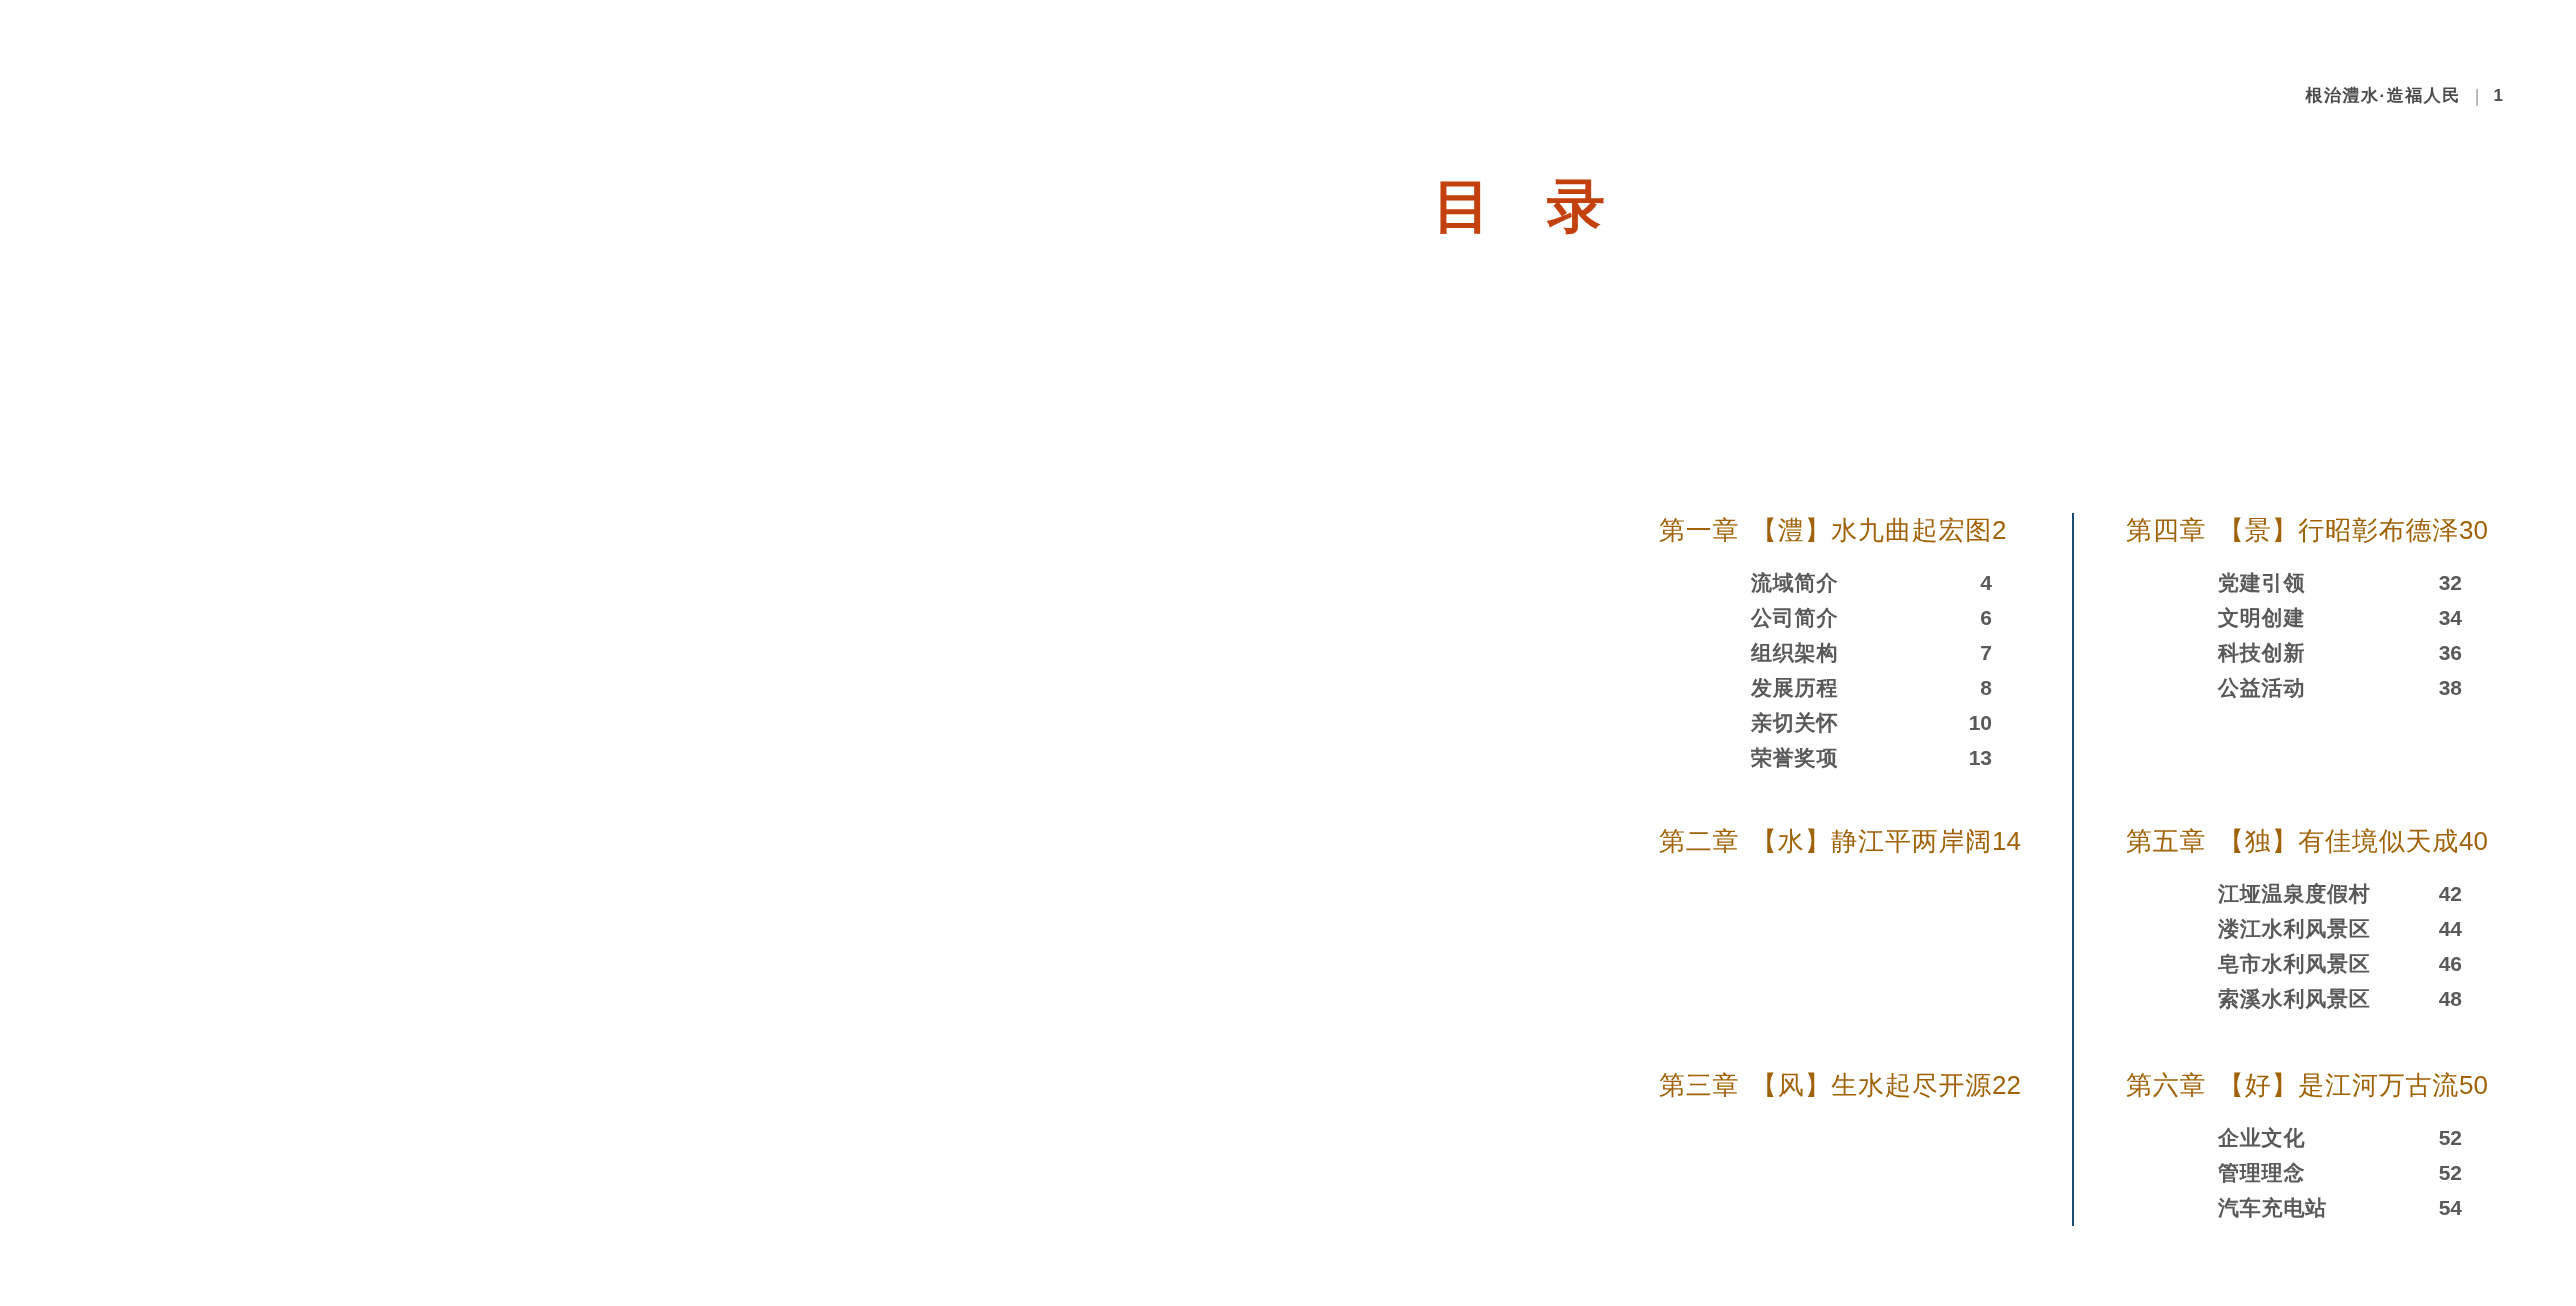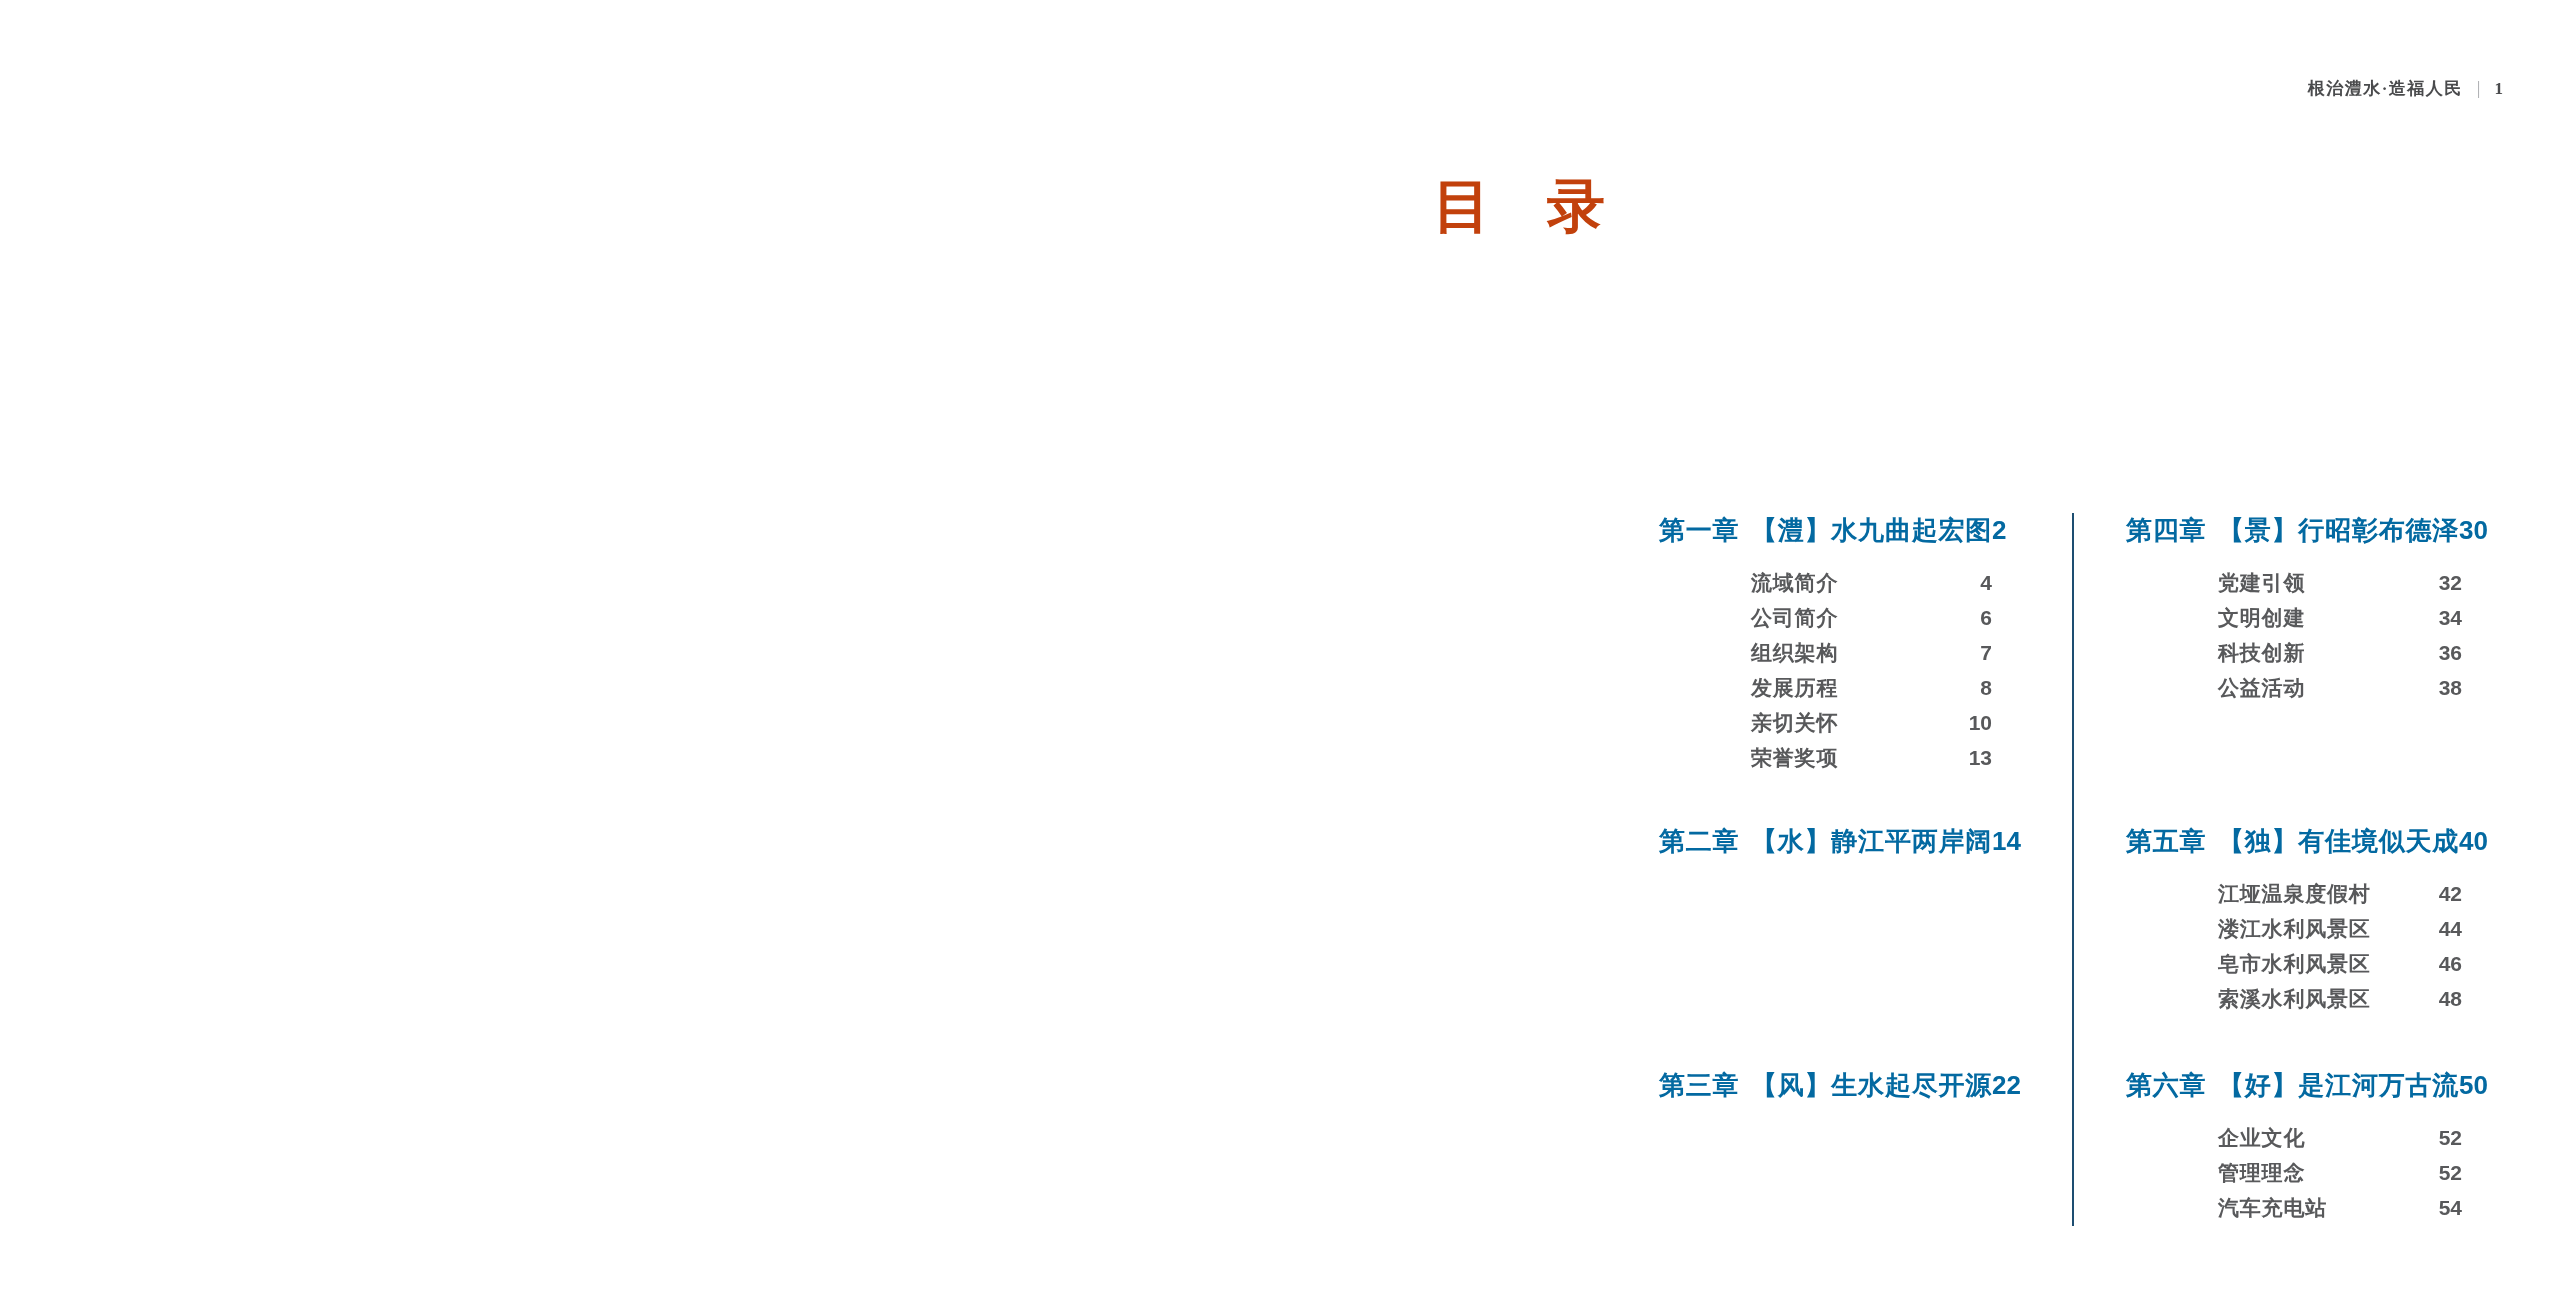--- a/index.html
+++ b/index.html
@@ -8,31 +8,30 @@
     width: 2576px;
     height: 1306px;
     background: #ffffff;
     font-family: "Liberation Sans", "DejaVu Sans", sans-serif;
     overflow: hidden;
   }
 
   
   .page-header {
     position: absolute;
-    top: 77px;
+    top: 84px;
     right: 73px;
     display: flex;
     align-items: center;
     gap: 14px;
     font-size: 17px;
     font-weight: 700;
     color: #4a4b4d;
     letter-spacing: 1.5px;
     white-space: nowrap;
-    font-family: Liberation Serif, serif;
   }
   .page-header .sep {
     color: #a7a9ac;
     font-weight: 400;
     font-size: 18.4px;
     letter-spacing: 0;
   }
   .page-header .pagenum { letter-spacing: 0; }
 
   
@@ -68,22 +67,22 @@
   .cr { left: 2126px; }
   .r1 { top: 515px; }
   .r2 { top: 826px; }
   .r3 { top: 1070px; }
 
   .chapter-heading {
     display: flex;
     align-items: baseline;
     font-size: 26px;
     line-height: 31px;
-    font-weight: 700;
-    color: #0369a1;
+    font-weight: 400;
+    color: #a16207;
     letter-spacing: 0.8px;
     white-space: nowrap;
   }
   .ch-label { margin-right: 11.5px; }
   .ch-page { margin-left: auto; letter-spacing: 0; }
 
   .items {
     list-style: none;
     margin: 19px 0 0 0;
     padding: 0 0 0 92px;

